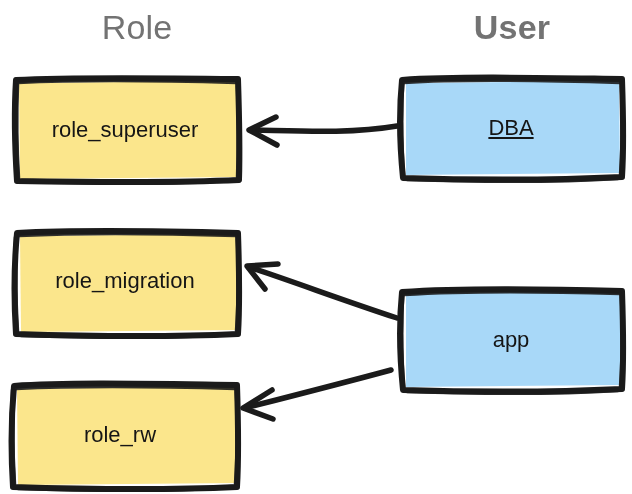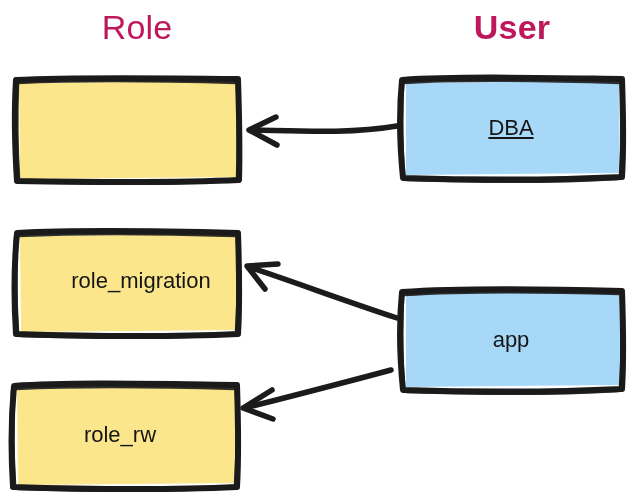--- a/index.html
+++ b/index.html
@@ -21,40 +21,40 @@
     left: 0;
     top: 0;
     width: 632px;
     height: 494px;
   }
   .column-heading {
     position: absolute;
     font-family: "Liberation Sans", sans-serif;
     font-size: 34px;
     font-weight: 400;
-    color: #be185d;
+    color: #737373;
     letter-spacing: 0.2px;
     white-space: nowrap;
     text-align: center;
   }
   #heading-role  { left: 37px;  top: 8px;  width: 200px; }
   #heading-user  { left: 412px; top: 8px;  width: 200px; font-weight: bold; }
 
   .node-label {
     position: absolute;
     font-family: "Liberation Sans", sans-serif;
     font-size: 22px;
     font-weight: 400;
     color: #151515;
     white-space: nowrap;
     text-align: center;
     pointer-events: none;
   }
   #label-role-superuser { left: 16px;  top: 117px; width: 218px; }
-  #label-role-migration { left: 32px;  top: 268px; width: 218px; }
+  #label-role-migration { left: 16px;  top: 268px; width: 218px; }
   #label-role-rw        { left: 16px;  top: 422px; width: 208px; }
   #label-dba            { left: 402px; top: 115px; width: 218px; text-decoration: underline; }
   #label-app            { left: 402px; top: 327px; width: 218px; }
 </style>
 </head>
 <body>
 
 <div id="canvas">
 
   <svg id="vector-layer" viewBox="0 0 632 494" xmlns="http://www.w3.org/2000/svg">
@@ -133,20 +133,21 @@
       <path fill="none" stroke="#1b1b1b" stroke-width="5.5" stroke-linecap="round" stroke-linejoin="round" d="M391,370 C343,383 292,396 245,408"></path>
       <path fill="none" stroke="#1b1b1b" stroke-width="5.5" stroke-linecap="round" stroke-linejoin="round" d="M272,390 L243,408 L273,419"></path>
     </g>
 
   </svg>
 
   <div class="column-heading" id="heading-role">Role</div>
 
   <div class="column-heading" id="heading-user">User</div>
 
+  <div class="node-label" id="label-role-superuser">role_superuser</div>
 
   <div class="node-label" id="label-role-migration">role_migration</div>
 
   <div class="node-label" id="label-role-rw">role_rw</div>
 
   <div class="node-label" id="label-dba">DBA</div>
 
   <div class="node-label" id="label-app">app</div>
 
 </div>

